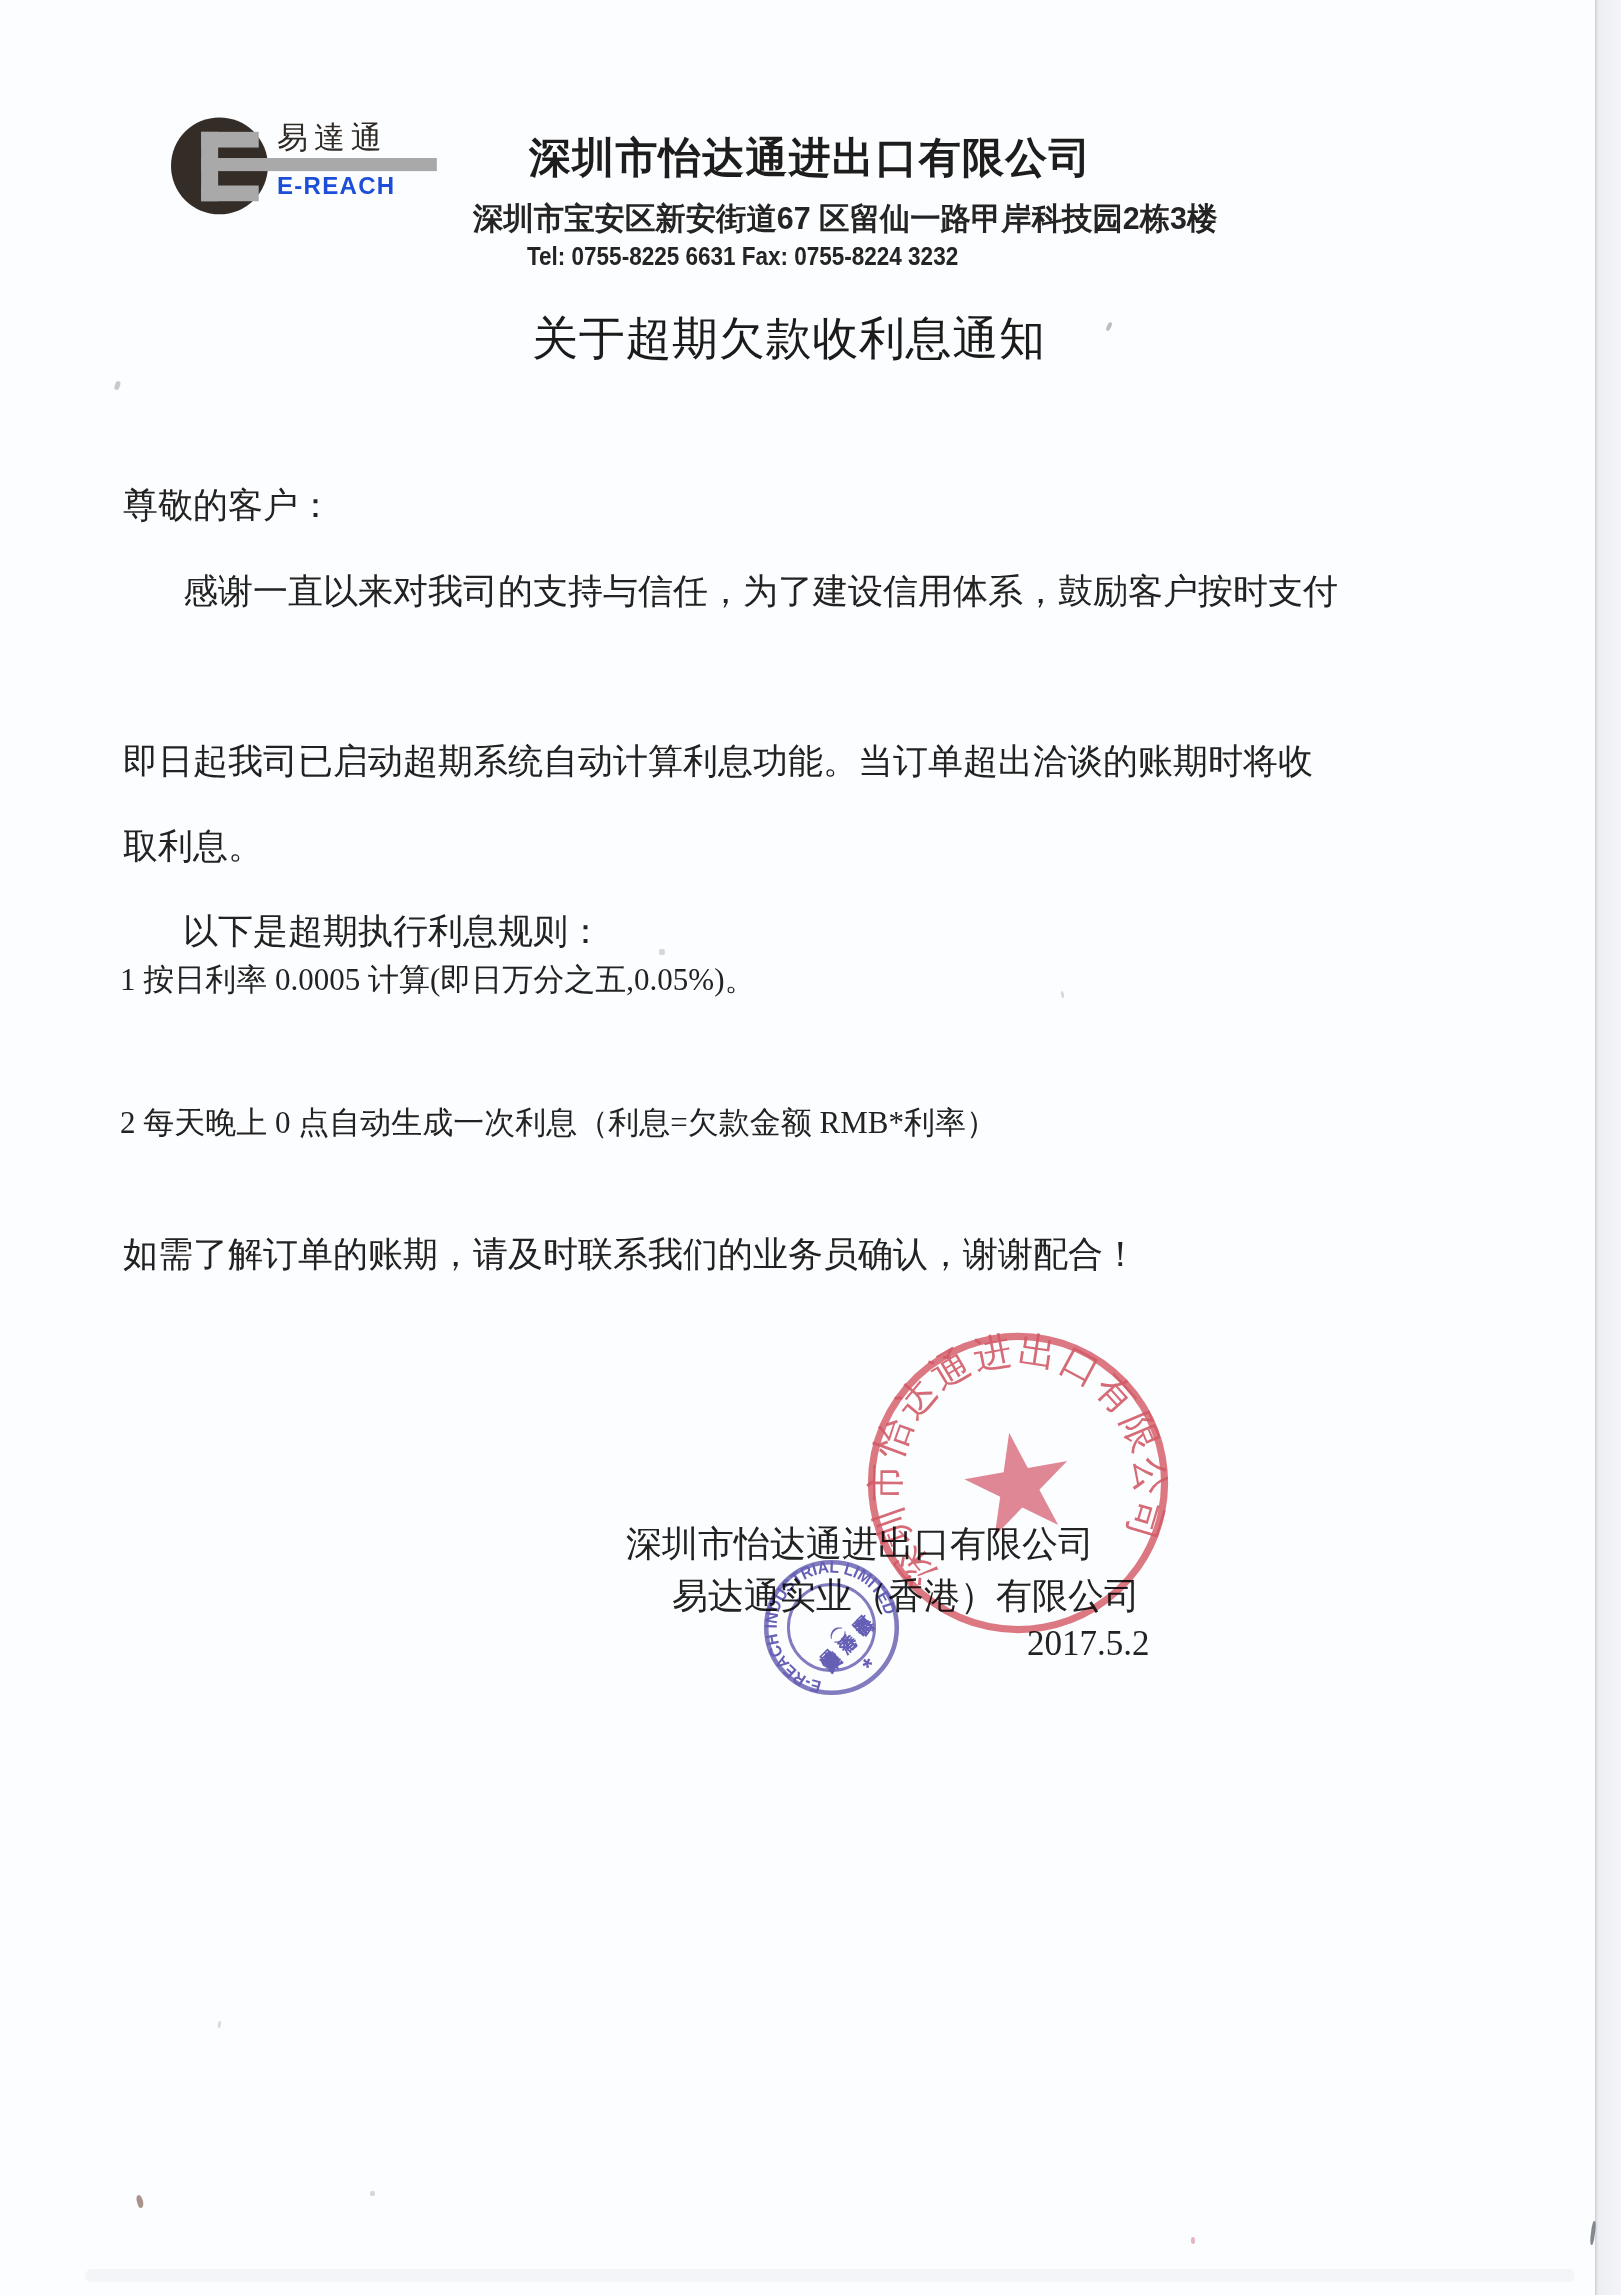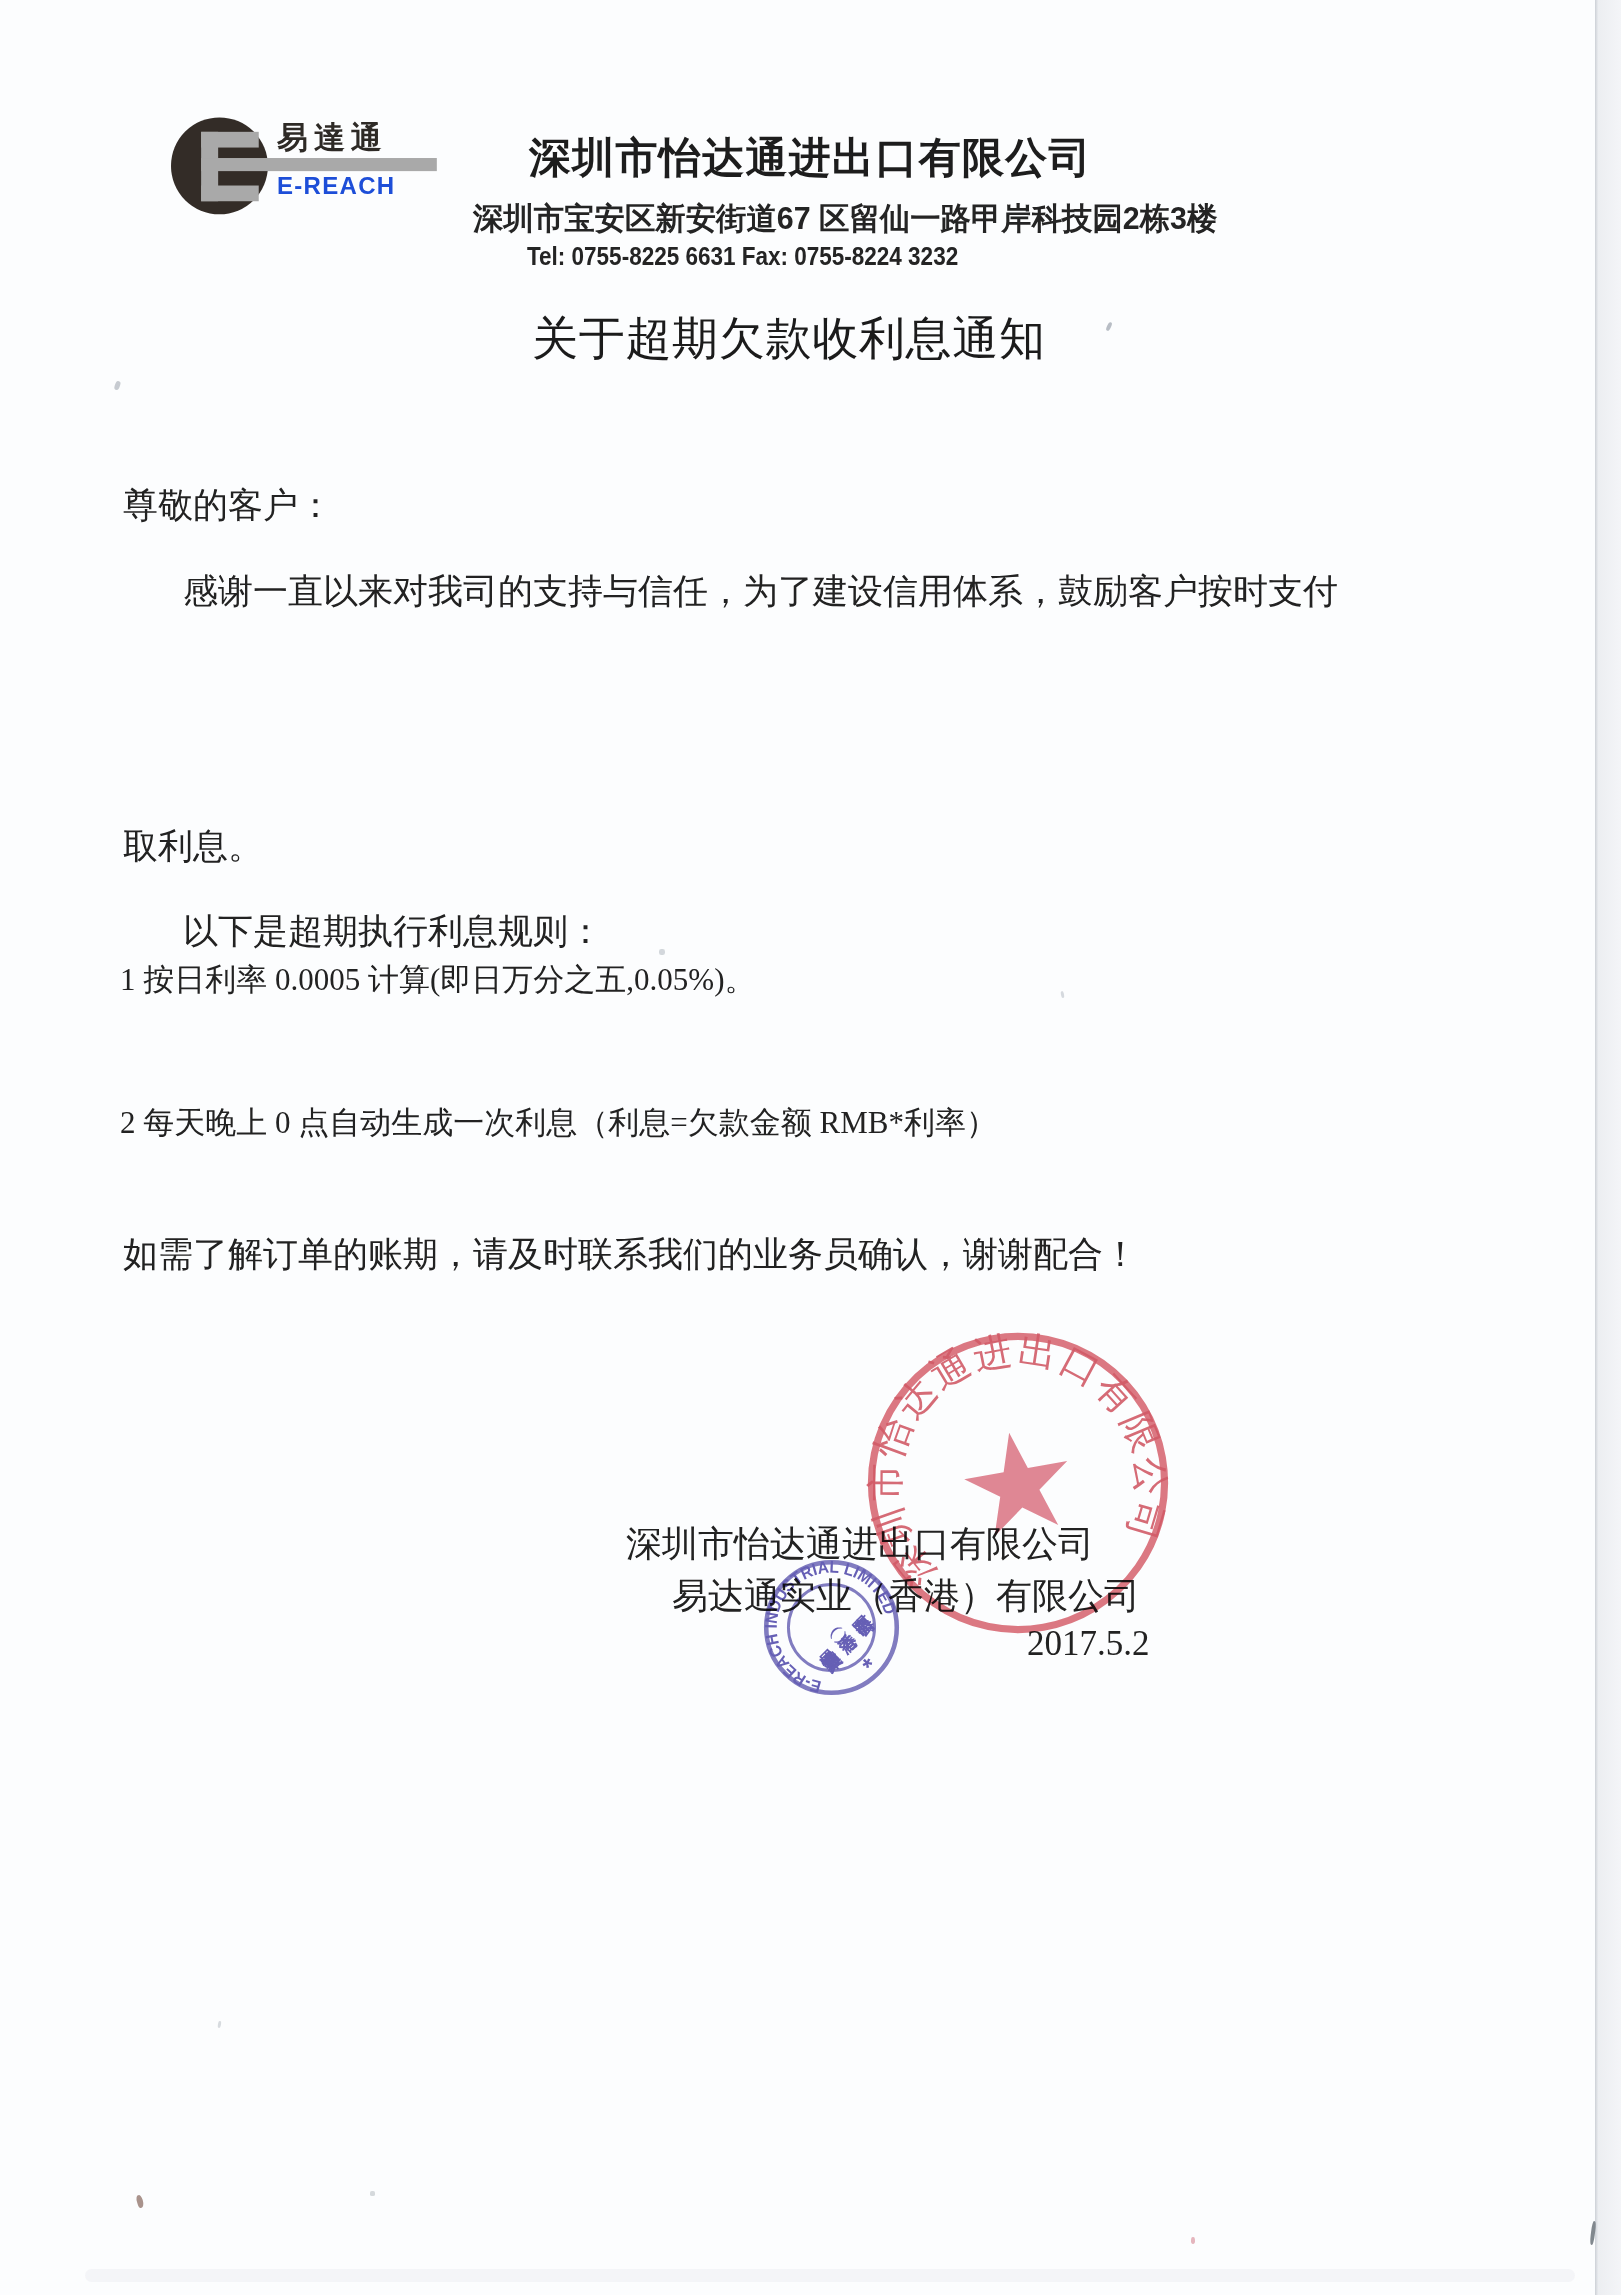--- a/index.html
+++ b/index.html
@@ -8,21 +8,21 @@
     position:relative; width:1622px; height:2295px;
     background:#fcfdfe; overflow:hidden;
     font-family:"Liberation Serif", serif;
     color:#222;
   }
   .abs { position:absolute; line-height:1; white-space:nowrap; }
 
   
   .logo-svg { position:absolute; left:171px; top:116px; }
   .logo-cjk {
-    left:277px; top:122px; font-size:31px; font-weight:700;
+    left:277px; top:122px; font-size:31px; font-weight:400;
     letter-spacing:5.9px; color:#2e2a26;
     font-family:"Liberation Sans", sans-serif;
   }
   .logo-latin {
     left:277px; top:174px; font-size:24px; font-weight:700;
     letter-spacing:1.3px; color:#1d4ed8;
     font-family:"Liberation Sans", sans-serif;
   }
   .company-name {
     left:529px; top:137px; font-size:42px; font-weight:700;
@@ -110,20 +110,21 @@
   <div class="abs logo-latin">E-REACH</div>
 
   <div class="abs company-name">深圳市怡达通进出口有限公司</div>
   <div class="abs address-line">深圳市宝安区新安街道67 区留仙一路甲岸科技园2栋3楼</div>
   <div class="abs tel-line">Tel: 0755-8225 6631 Fax: 0755-8224 3232</div>
 
   <div class="abs doc-title">关于超期欠款收利息通知</div>
 
   <div class="abs t-salutation">尊敬的客户：</div>
   <div class="abs t-l1">感谢一直以来对我司的支持与信任，为了建设信用体系，鼓励客户按时支付</div>
+  <div class="abs t-l3">即日起我司已启动超期系统自动计算利息功能。当订单超出洽谈的账期时将收</div>
   <div class="abs t-l4">取利息。</div>
   <div class="abs t-intro">以下是超期执行利息规则：</div>
   <div class="abs t-rule1">1  按日利率 0.0005 计算(即日万分之五,0.05%)。</div>
   <div class="abs t-rule2">2 每天晚上 0 点自动生成一次利息（利息=欠款金额 RMB*利率）</div>
   <div class="abs t-closing">如需了解订单的账期，请及时联系我们的业务员确认，谢谢配合！</div>
 
   <div class="abs sig1">深圳市怡达通进出口有限公司</div>
   <div class="abs sig2">易达通实业（香港）有限公司</div>
   <div class="abs sig-date">2017.5.2</div>
 

